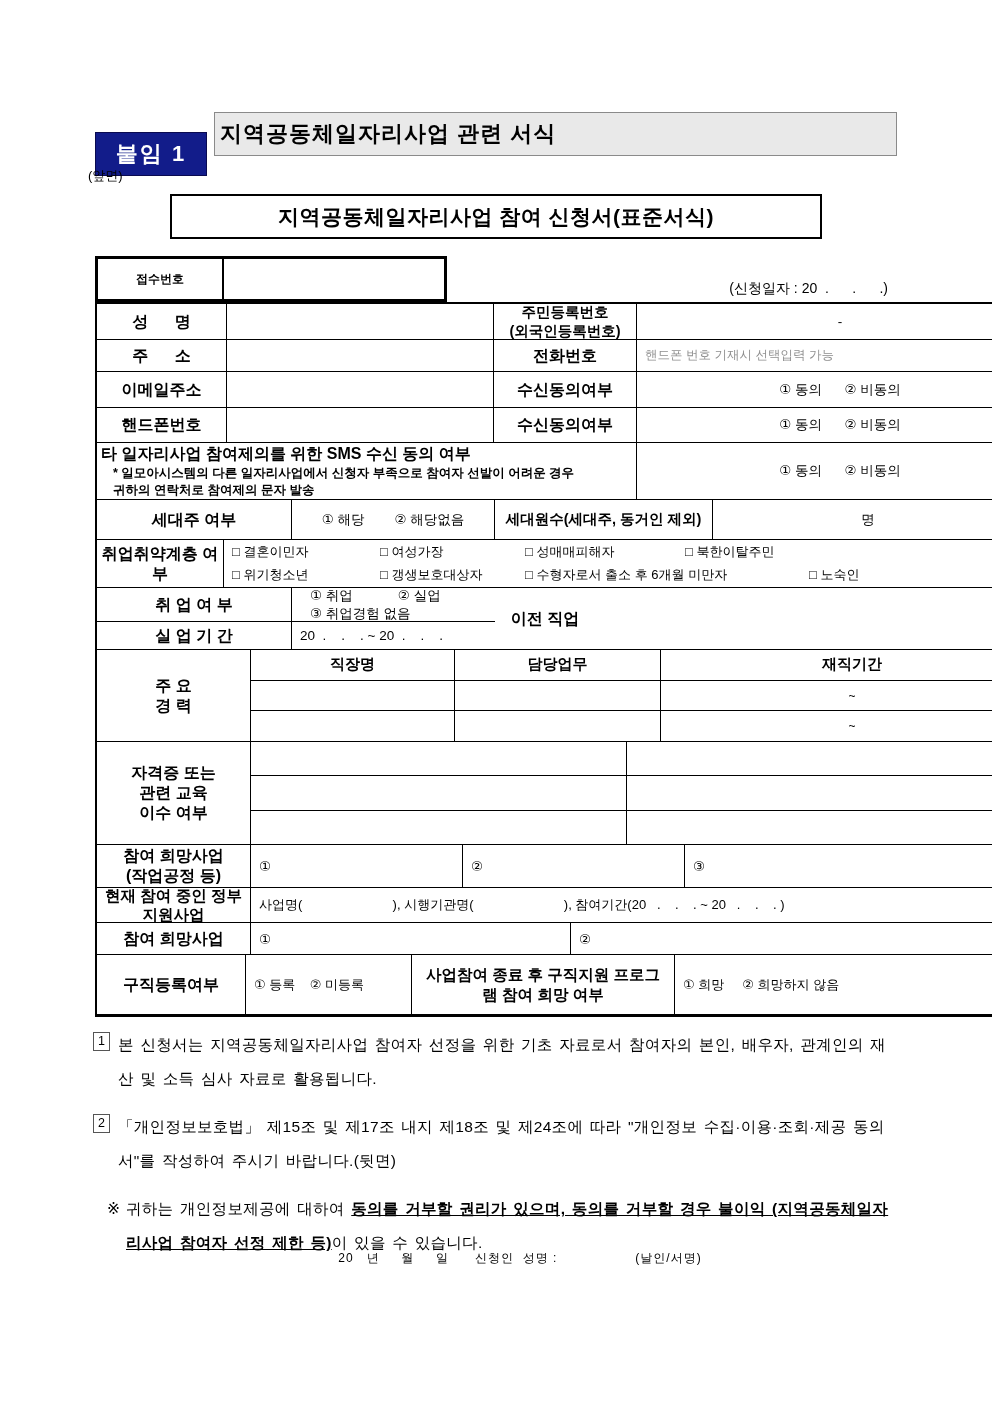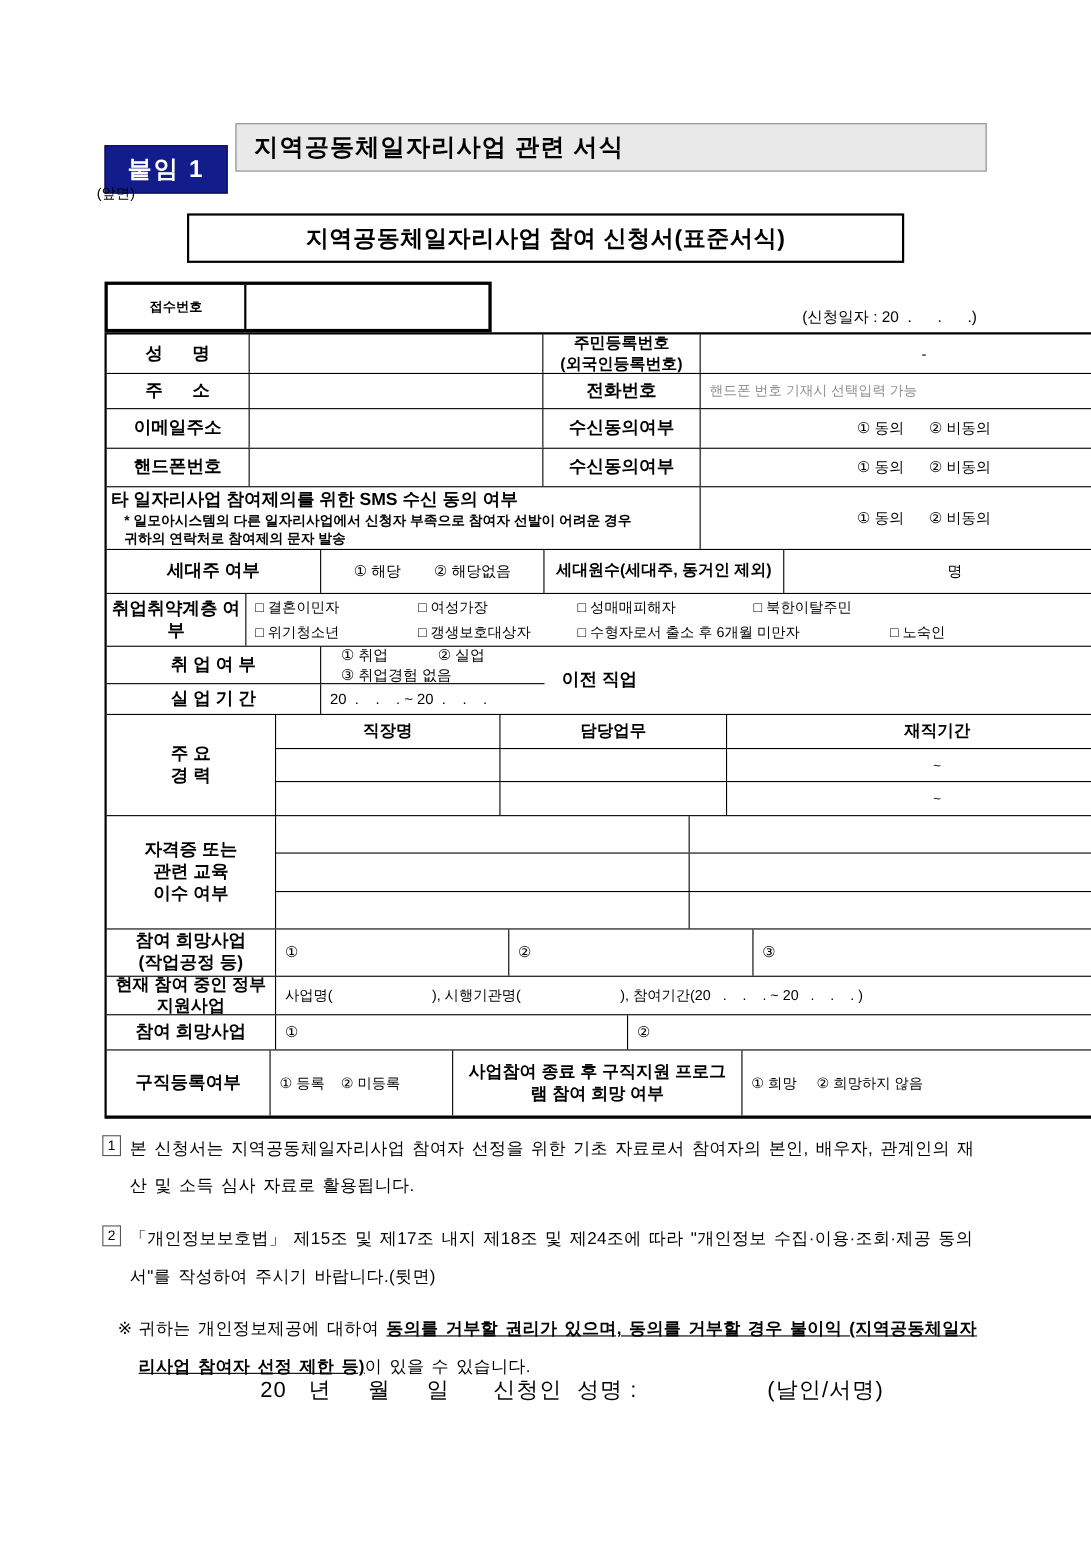--- a/index.html
+++ b/index.html
@@ -11,21 +11,21 @@
   }
   
   .attach-row { position:absolute; left:95px; top:112px; width:802px; height:44px; display:flex; }
   .badge {
     width:112px; height:44px; background:#121c8a; border:1px solid #0a0a50;
     color:#fff; font-weight:bold; font-size:22px;
     display:flex; align-items:center; justify-content:center; letter-spacing:2px;margin-top:20px;
   }
   .attach-title {
     flex:1; margin-left:7px; background:#e9e9e9; border:1px solid #8a8a8a;
-    font-weight:bold; font-size:22px; display:flex; align-items:center; padding-left:16px;
+    font-weight:bold; font-size:22px; display:flex; align-items:center; padding-left:5px;
     letter-spacing:1px;
   }
   .front-label { position:absolute; left:88px; top:167px; font-size:13px; }
   .form-title-box {
     position:absolute; left:170px; top:194px; width:652px; height:45px;
     border:2px solid #000; display:flex; align-items:center; justify-content:center;
     font-weight:bold; font-size:21px; letter-spacing:0.5px;
   }
   
   .receipt-row { position:absolute; left:95px; top:256px; width:795px; height:46px; }
@@ -60,21 +60,21 @@
     flex:0 0 auto; width:17px; height:19px; border:1px solid #555; font-size:12.5px;
     display:flex; align-items:center; justify-content:center; margin:4px 8px 0 0;
   }
   .note-text { letter-spacing:0.3px; word-spacing:2px; line-height:2.2; }
   .note3 { padding-left:14px; display:flex; }
   .star { flex:0 0 auto; margin-right:6px; line-height:2.2; }
   .ul-bold { font-weight:bold; text-decoration:underline; }
   
   .signature {
     position:absolute; left:150px; top:1250px; width:740px; text-align:center;
-    font-size:20px; white-space:pre-wrap; letter-spacing:1px;
+    font-size:12px; white-space:pre-wrap; letter-spacing:1px;
   }
 </style>
 </head>
 <body>
 
 <div class="page">
 
   <div class="attach-row">
     <div class="badge">붙임 1</div>
     <div class="attach-title">지역공동체일자리사업 관련 서식</div>

